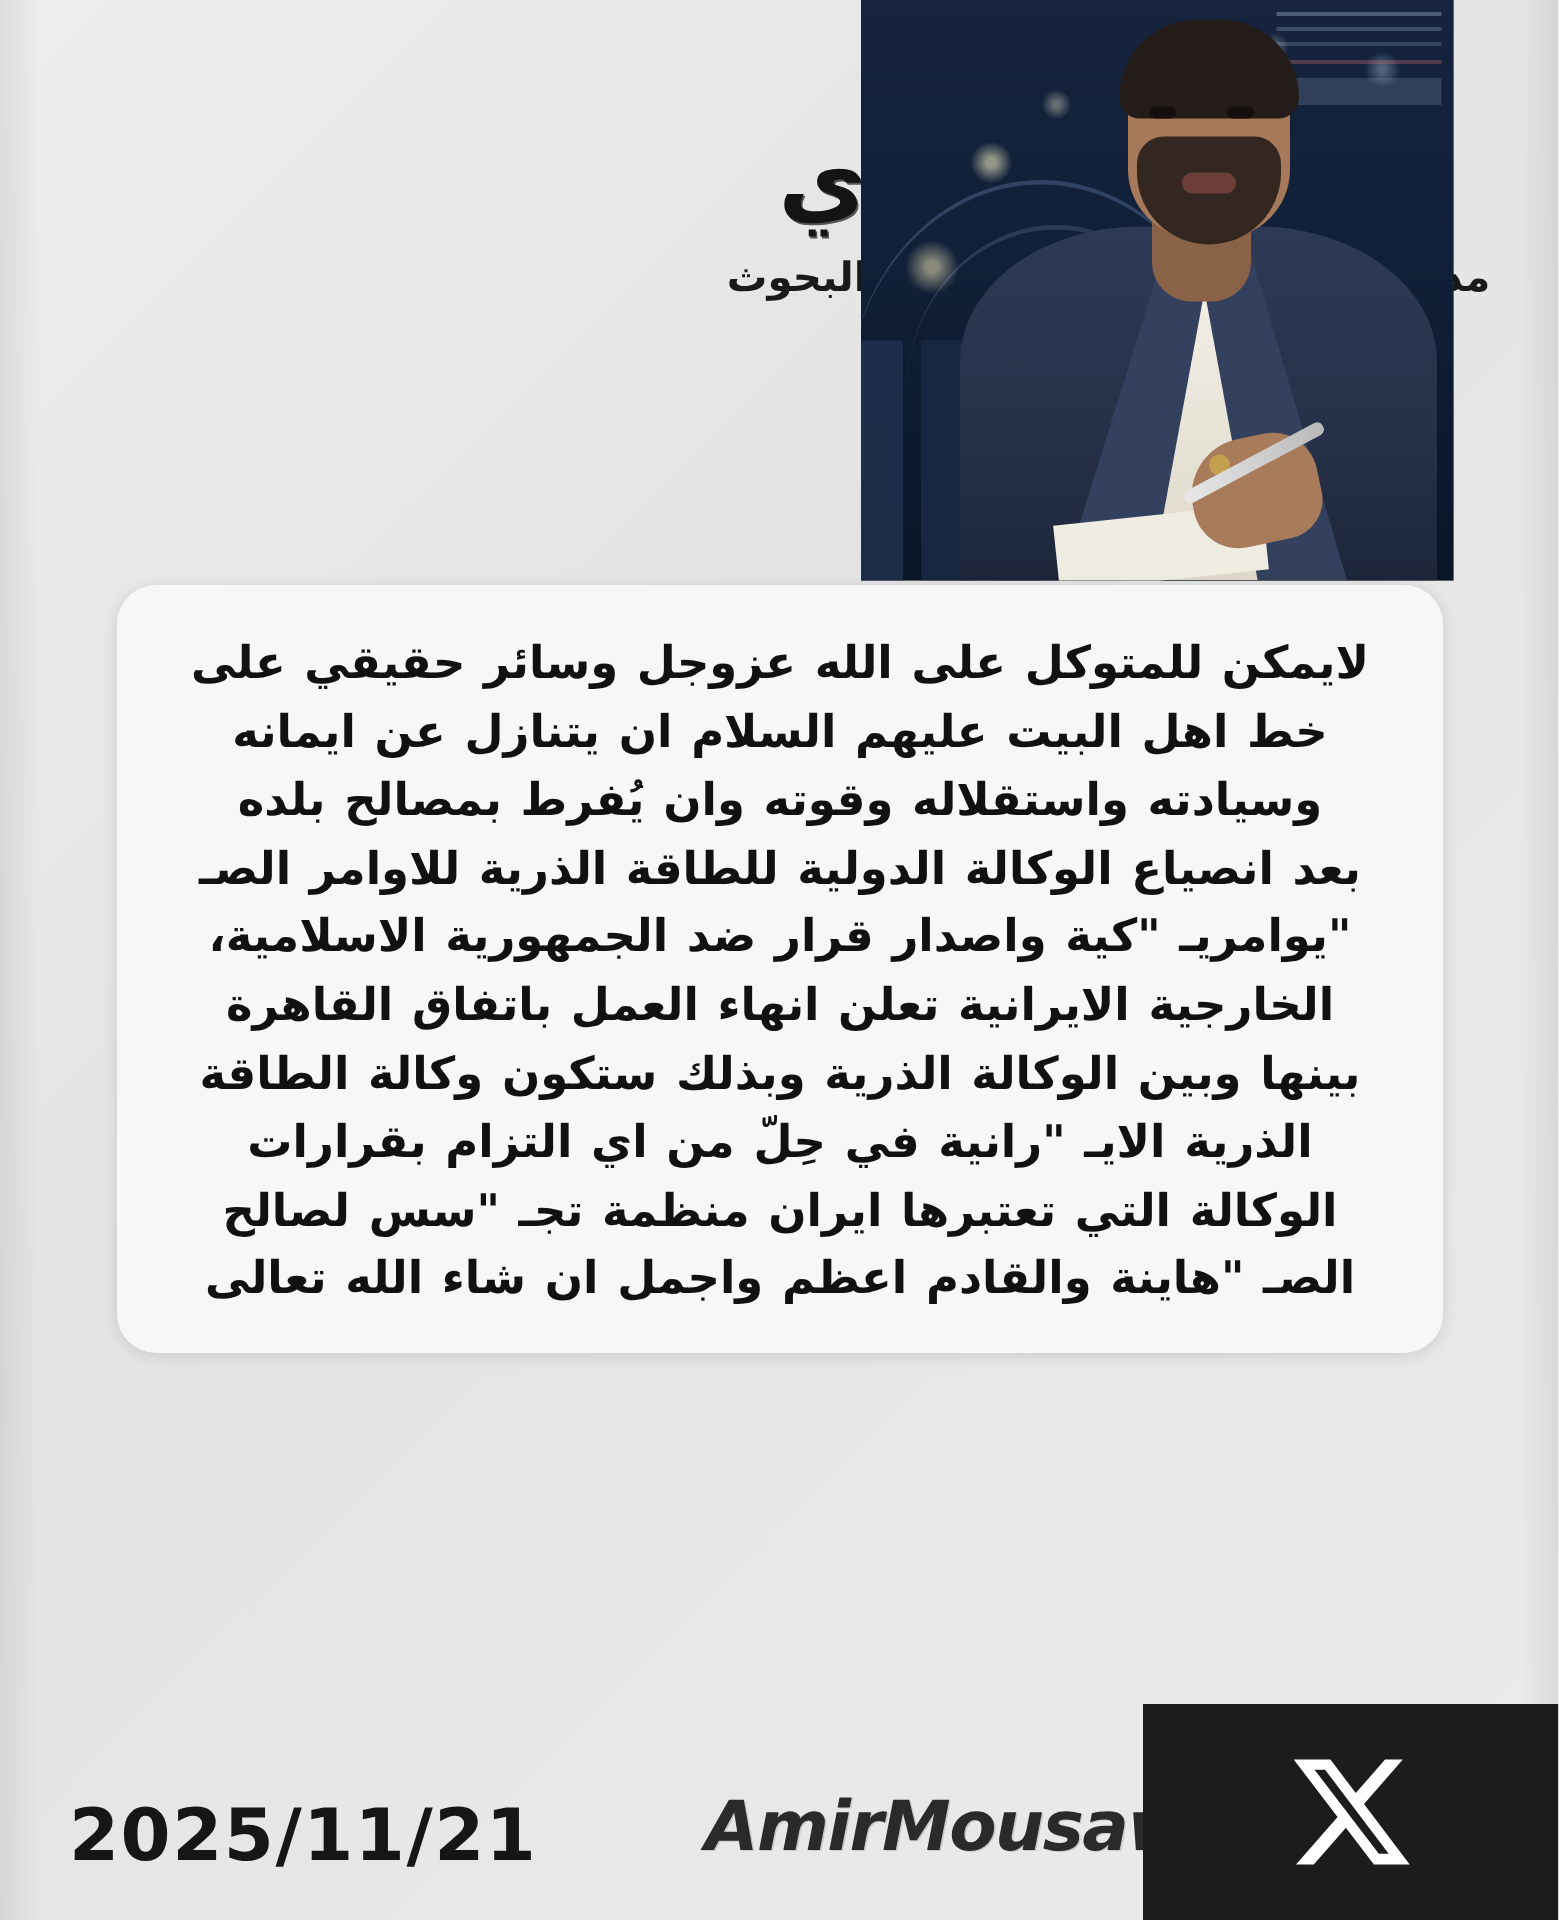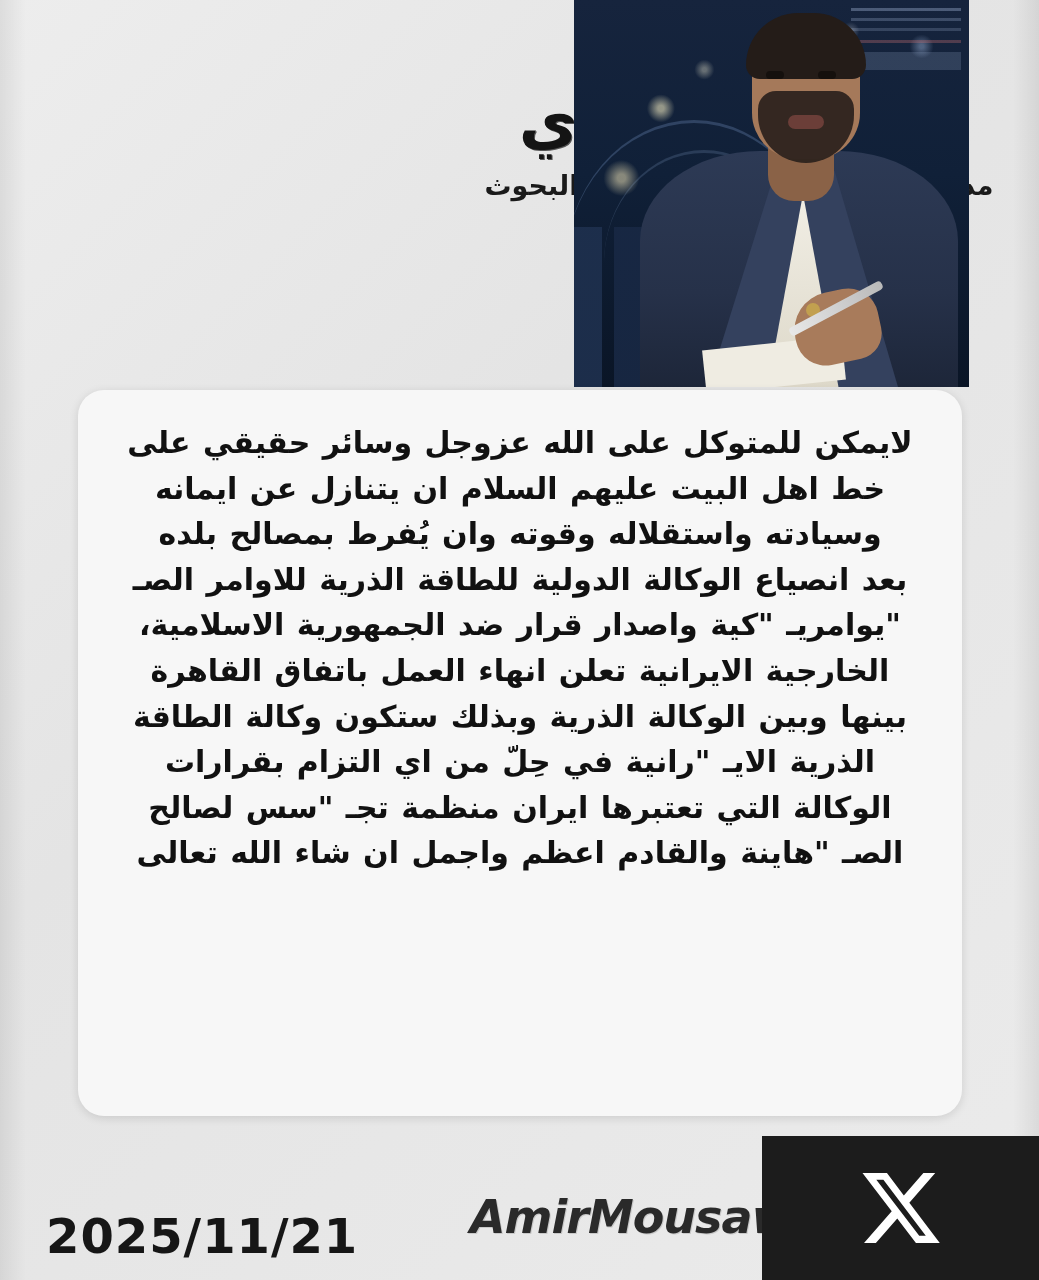--- a/index.html
+++ b/index.html
@@ -223,21 +223,21 @@
     background: #c2a04f;
     border-radius: 50%;
   }
 
   
   .quote-card {
     position: absolute;
     left: 78px;
     top: 390px;
     width: 884px;
-    height: 726px;
+    height: 512px;
     background: #f7f7f7;
     border-radius: 26px;
     box-shadow: 0 2px 10px rgba(0,0,0,0.12);
     padding: 30px 34px 24px 34px;
     box-sizing: border-box;
   }
   .quote-text {
     direction: rtl;
     text-align: center;
     font-family: "DejaVu Sans", sans-serif;
@@ -246,21 +246,21 @@
     line-height: 1.52;
     color: #111111;
     white-space: pre-line;
     word-spacing: 2px;
   }
 
   
   .footer-date {
     position: absolute;
     left: 46px;
-    bottom: 16px;
+    bottom: 28px;
     font-family: "DejaVu Sans", sans-serif;
     font-weight: bold;
     font-size: 48px;
     color: #161616;
     direction: ltr;
     letter-spacing: 1px;
   }
   .footer-handle {
     position: absolute;
     left: 470px;

